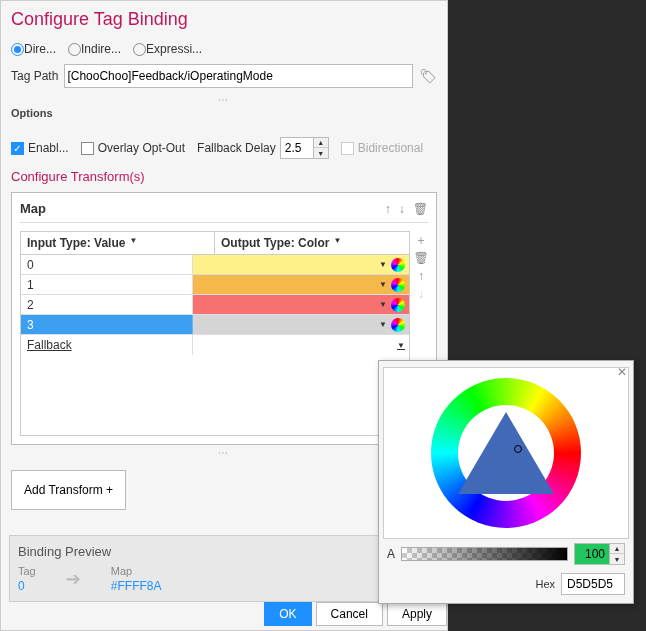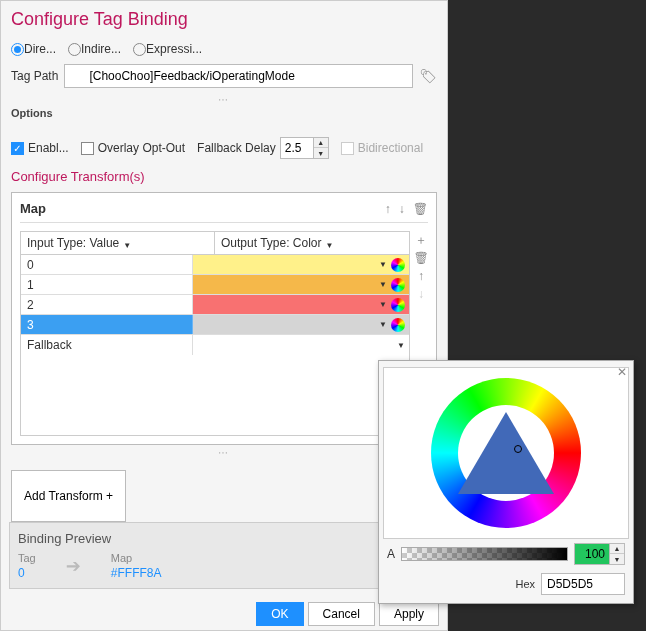--- a/index.html
+++ b/index.html
@@ -7,90 +7,90 @@
 .main-panel { background: #f5f5f5; width: 448px; height: 631px; border: 1px solid #ccc; padding: 8px 10px; position: relative; }
 .section-title { font-size: 18px; color: #be185d; margin-bottom: 12px; }
 .sub-title { font-size: 13px; color: #be185d; margin: 10px 0 6px 0; }
 .radio-row { display: flex; gap: 12px; margin-bottom: 8px; }
 .radio-item { display: flex; align-items: center; font-size: 12px; }
 .radio-circle { width: 13px; height: 13px; border-radius: 50%; border: 1px solid #888; display: inline-flex; align-items: center; justify-content: center; }
 .radio-circle.selected { border-color: #1e90ff; }
 .radio-circle.selected::after { content: ''; width: 7px; height: 7px; background: #1e90ff; border-radius: 50%; }
 .path-row { display: flex; align-items: center; gap: 6px; margin-bottom: 6px; }
 .path-label { font-size: 12px; }
-.path-input { flex: 1; border: 1px solid #bbb; padding: 4px 24px; font-size: 12px; background: #fff; }
+.path-input { flex: 1; border: 1px solid #bbb; padding: 4px 2px; font-size: 12px; background: #fff; }
 .tag-icon { color: #888; font-size: 14px; }
 .grip-dots { text-align: center; color: #aaa; font-size: 10px; letter-spacing: 2px; margin: 2px 0; }
 .options-label { font-size: 11px; font-weight: bold; color: #444; margin-bottom: 18px; }
 .options-row { display: flex; align-items: center; gap: 12px; font-size: 12px; flex-wrap: wrap; }
 .checkbox { width: 13px; height: 13px; border: 1px solid #888; display: inline-flex; align-items: center; justify-content: center; background: #fff; }
 .checkbox.checked { background: #1e90ff; border-color: #1e90ff; color: #fff; font-size: 10px; }
 .opt-item { display: flex; align-items: center; gap: 4px; }
 .delay-input { width: 34px; border: 1px solid #bbb; padding: 2px 4px; font-size: 12px; text-align: left; background: #fff;}
 .spinner-box { display: flex; align-items: stretch; }
 .spinner-btns { display: flex; flex-direction: column; border: 1px solid #bbb; border-left: none; }
 .spinner-btns span { width: 14px; height: 10px; display: flex; align-items: center; justify-content: center; font-size: 7px; background: #f0f0f0; cursor: pointer; }
 .spinner-btns span:first-child { border-bottom: 1px solid #ccc; }
 .disabled-text { color: #aaa; }
 .transform-box { border: 1px solid #bbb; background: #fff; margin-top: 8px; padding: 8px; }
 .transform-header { display: flex; justify-content: space-between; align-items: center; border-bottom: 1px solid #ddd; padding-bottom: 6px; margin-bottom: 8px; }
 .transform-title { font-weight: bold; font-size: 13px; }
 .header-icons { display: flex; gap: 8px; color: #888; }
 .map-table-wrap { display: flex; gap: 4px; }
 .map-table { flex: 1; border: 1px solid #ccc; }
 .table-headers { display: flex; background: #fff; border-bottom: 1px solid #ccc; }
-.th { padding: 4px 6px; font-size: 12px; display: flex; align-items: flex-end; gap: 4px; }
+.th { padding: 4px 6px; font-size: 12px; display: flex; align-items: flex-start; gap: 4px; font-weight: bold; }
 .th1 { width: 50%; border-right: 1px solid #ccc; }
 .th2 { width: 50%; }
 .dd-arrow { font-size: 8px; }
 .map-row { display: flex; border-bottom: 1px solid #ddd; height: 20px; align-items: stretch; }
-.map-row.last { border-bottom: none; }
+.map-row.last { border-bottom: none; text-decoration: underline; }
 .cell-input { width: 172px; padding: 2px 6px; font-size: 12px; display: flex; align-items: center; border-right: 1px solid #ddd; background: #fff;}
 .cell-output { flex: 1; display: flex; align-items: center; justify-content: flex-end; padding: 0 4px; gap: 4px; }
 .row-0 .cell-output { background: #fff18a; }
 .row-1 .cell-output { background: #f5b84a; }
 .row-2 .cell-output { background: #f87171; }
 .row-3 { background: #3b9ff2; color: #fff; }
 .row-3 .cell-input { background: #3b9ff2; border-right-color: #6bb5f5;}
 .row-3 .cell-output { background: #d5d5d5; }
 .row-fb .cell-output { background: #fff; }
 .color-wheel-icon { width: 14px; height: 14px; border-radius: 50%; background: conic-gradient(red,yellow,lime,cyan,blue,magenta,red); flex-shrink: 0; }
 .side-icons { display: flex; flex-direction: column; gap: 4px; align-items: center; padding-top: 2px; color: #888; }
 .side-icons span { width: 14px; height: 14px; display: flex; align-items: center; justify-content: center; font-size: 12px; cursor: pointer;}
 .side-icons .dis { color: #ccc; }
 .empty-rows { height: 80px; }
-.add-btn { margin-top: 10px; border: 1px solid #bbb; background: #fff; padding: 18px 12px; font-size: 12px; cursor: pointer; }
-.preview-box { background: #e8e8e8; border: 1px solid #ccc; margin-top: 10px; padding: 8px; position: absolute; bottom: 41px; left: 8px; right: 8px; }
+.add-btn { margin-top: 10px; border: 1px solid #bbb; background: #fff; padding: 12px 12px; font-size: 12px; cursor: pointer; }
+.preview-box { background: #e8e8e8; border: 1px solid #ccc; margin-top: 10px; padding: 8px; position: absolute; bottom: 28px; left: 8px; right: 8px; }
 .preview-title { font-size: 13px; color: #555; margin-bottom: 6px; }
 .preview-cols { display: flex; gap: 30px; align-items: center; font-size: 11px; }
 .preview-col { display: flex; flex-direction: column; gap: 2px; }
 .pc-label { color: #888; }
 .pc-val { color: #1e90ff; font-size: 12px; }
 .arrow-right { color: #bbb; font-size: 18px; }
-.bottom-buttons { position: absolute; bottom: 4px; right: 8px; display: flex; gap: 4px; }
+.bottom-buttons { position: absolute; bottom: 4px; right: 0; display: flex; gap: 4px; }
 .btn { border: 1px solid #bbb; padding: 4px 14px; font-size: 12px; background: #fff; cursor: pointer; }
 .btn.primary { background: #1e90ff; color: #fff; border-color: #1e90ff; }
 
 .color-picker { position: absolute; left: 378px; top: 360px; width: 256px; background: #f5f5f5; border: 1px solid #aaa; box-shadow: 2px 2px 6px rgba(0,0,0,0.3); padding: 4px; }
 .cp-tabs { display: flex; gap: 4px; padding: 2px; }
 .cp-tab { padding: 3px 10px; font-size: 12px; border: 1px solid #aaa; background: #eee; cursor: pointer; }
 .cp-tab.active { background: #fff; border-bottom-color: #fff; color: #1e90ff; }
 .cp-close { position: absolute; right: 6px; top: 4px; color: #888; cursor: pointer; font-size: 12px;}
 .wheel-area { display: flex; justify-content: center; padding: 10px 0; background: #fff; border: 1px solid #ccc; margin-top: 2px; }
 .hue-wheel { width: 150px; height: 150px; border-radius: 50%; background: conic-gradient(from 90deg, red,magenta,blue,cyan,lime,yellow,red); display: flex; align-items: center; justify-content: center; position: relative; }
 .hue-wheel::before { content: ''; position: absolute; width: 96px; height: 96px; background: #fff; border-radius: 50%; }
 .sv-triangle { width: 0; height: 0; border-left: 48px solid transparent; border-right: 48px solid transparent; border-bottom: 82px solid #4169b8; position: relative; z-index: 2; filter: blur(0.3px);}
 .tri-container { position: absolute; width: 96px; height: 82px; display:flex; justify-content:center; align-items:center;}
 .picker-dot { position: absolute; width: 8px; height: 8px; border: 1px solid #000; border-radius: 50%; top: 33px; left: 58%; z-index: 3;}
 .alpha-row { display: flex; align-items: center; gap: 6px; padding: 4px; }
 .alpha-bar { flex: 1; height: 14px; background: repeating-conic-gradient(#ccc 0 25%, #fff 0 50%) 0 0/10px 10px; border: 1px solid #aaa; position: relative; }
 .alpha-bar::after { content:''; position:absolute; inset:0; background: linear-gradient(to right, transparent, #000);}
 .alpha-input { width: 36px; border: 1px solid #bbb; padding: 2px 4px; font-size: 12px; text-align: right; background:#22c55e;}
 .hex-row { display: flex; justify-content: flex-end; align-items: center; gap: 6px; padding: 4px; font-size: 11px; }
-.hex-input { width: 84px; border: 1px solid #bbb; padding: 3px 5px; font-size: 12px; background: #fff; }
+.hex-input { width: 64px; border: 1px solid #bbb; padding: 3px 5px; font-size: 12px; background: #fff; }
 </style>
 </head>
 <body>
 
 <div class="main-panel">
   <div class="section-title">Configure Tag Binding</div>
 
   <div class="radio-row">
     <label class="radio-item">
       <span class="radio-circle selected"></span>

